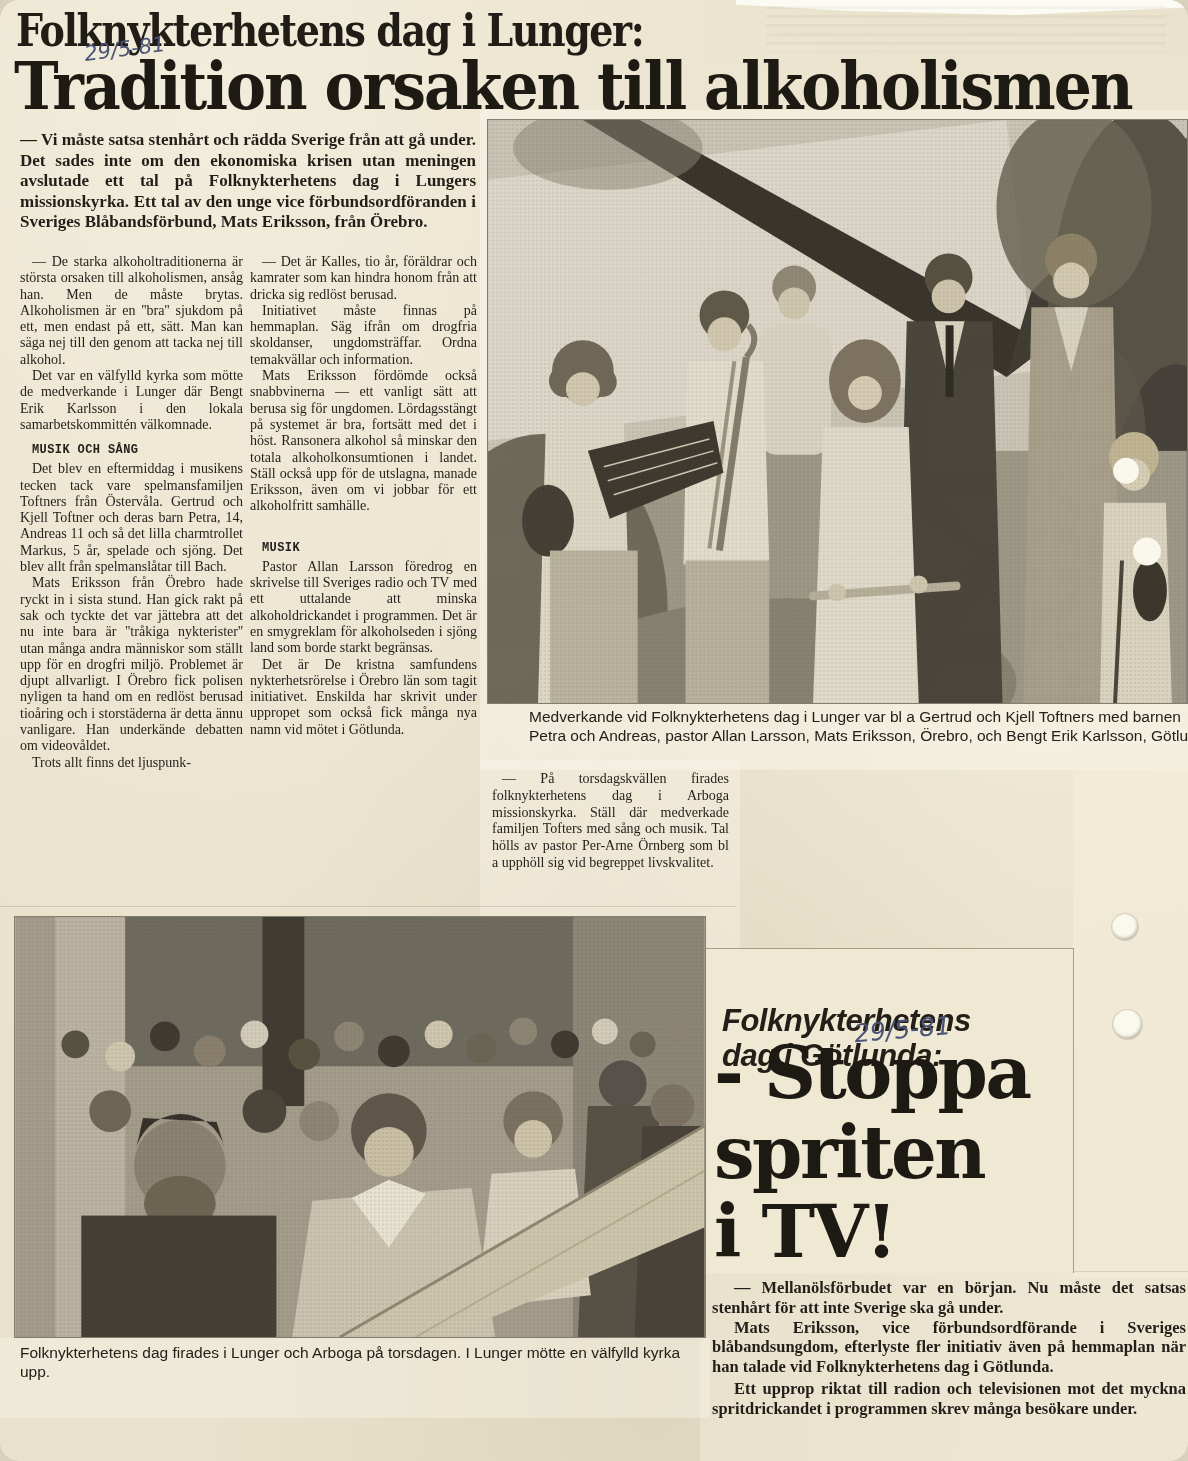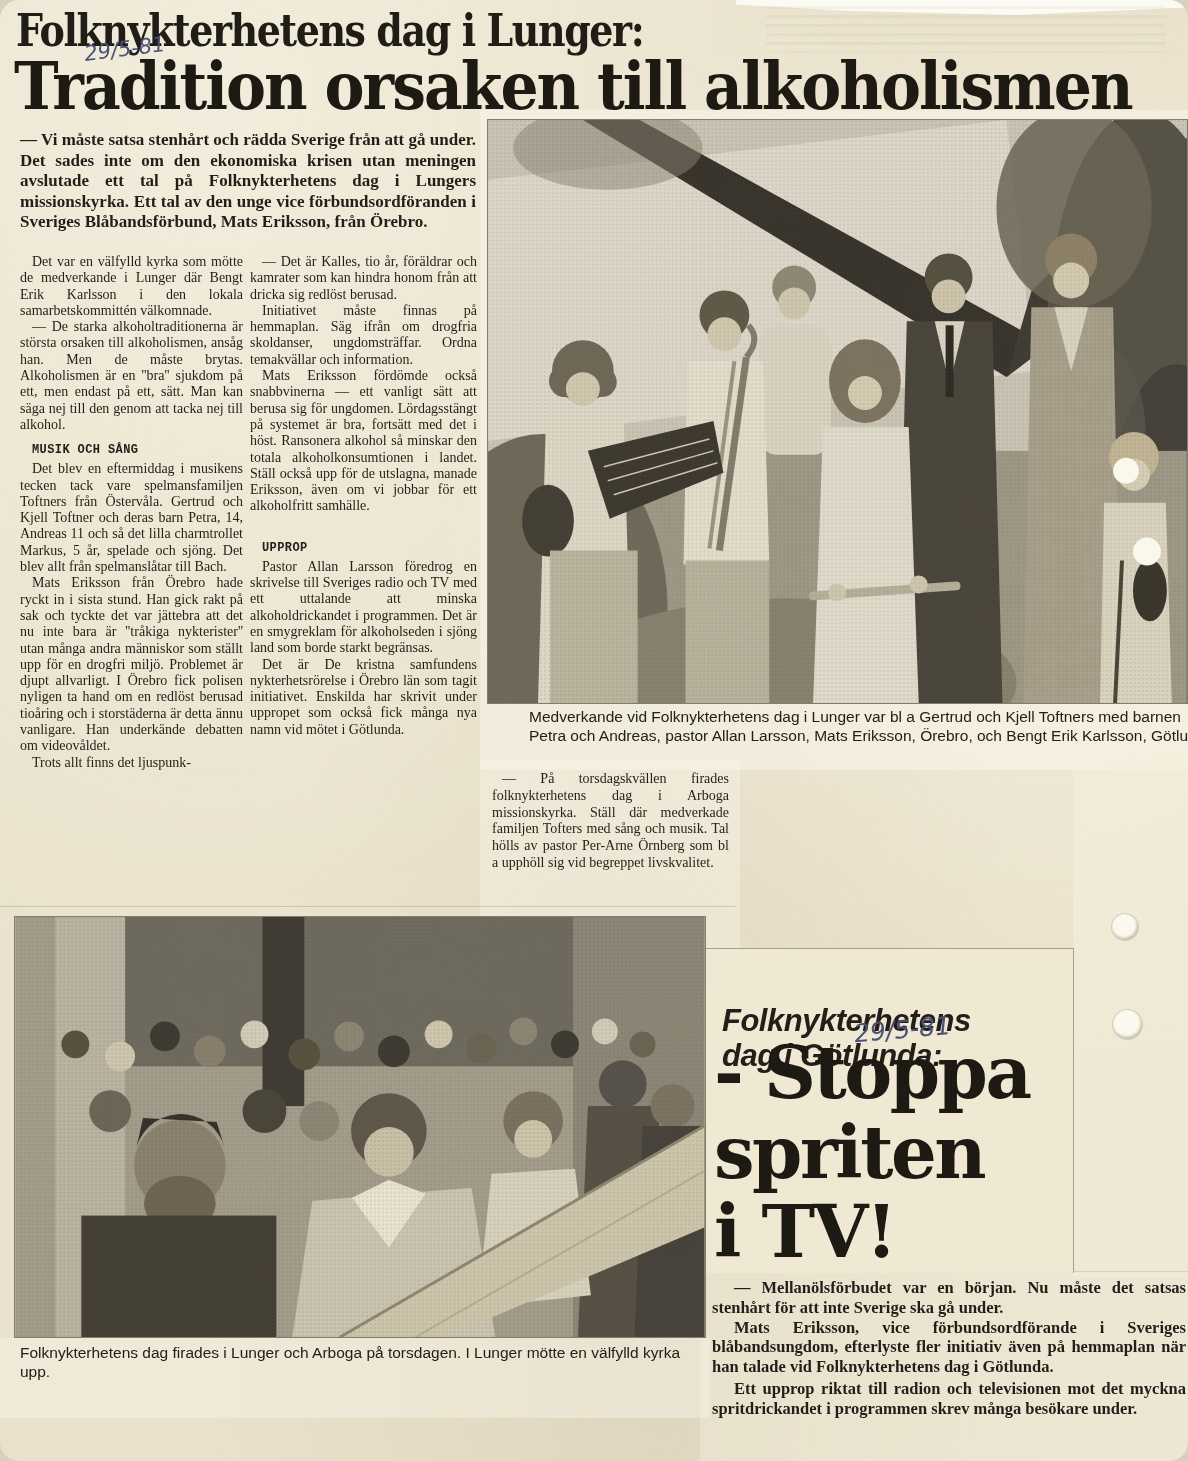--- a/index.html
+++ b/index.html
@@ -87,33 +87,33 @@
   <div class="edge" style="left:0;top:906px;width:736px;height:1px;opacity:.5;"></div>
   <div class="edge" style="left:700px;top:1271px;width:488px;height:1px;opacity:.4;"></div>
 
   <div class="abs kicker">Folknykterhetens dag i Lunger:</div>
   <div class="abs date-note date-1">29/5-81</div>
   <div class="abs headline">Tradition orsaken till alkoholismen</div>
 
   <div class="abs lead">— Vi måste satsa stenhårt och rädda Sverige från att gå under. Det sades inte om den ekonomiska krisen utan meningen avslutade ett tal på Folknykterhetens dag i Lungers missionskyrka. Ett tal av den unge vice förbundsordföranden i Sveriges Blåbandsförbund, Mats Eriksson, från Örebro.</div>
 
   <div class="abs newscol col1">
+    <p>— De starka alkoholtraditionerna är största orsaken till alkoholismen, ansåg han. Men de måste brytas. Alkoholismen är en ''bra'' sjukdom på ett, men endast på ett, sätt. Man kan säga nej till den genom att tacka nej till alkohol.</p>
     <p>Det var en välfylld kyrka som mötte de medverkande i Lunger där Bengt Erik Karlsson i den lokala samarbetskommittén välkomnade.</p>
-    <p>— De starka alkoholtraditionerna är största orsaken till alkoholismen, ansåg han. Men de måste brytas. Alkoholismen är en ''bra'' sjukdom på ett, men endast på ett, sätt. Man kan säga nej till den genom att tacka nej till alkohol.</p>
     <h4>MUSIK OCH SÅNG</h4>
     <p>Det blev en eftermiddag i musikens tecken tack vare spelmansfamiljen Toftners från Östervåla. Gertrud och Kjell Toftner och deras barn Petra, 14, Andreas 11 och så det lilla charmtrollet Markus, 5 år, spelade och sjöng. Det blev allt från spelmanslåtar till Bach.</p>
     <p>Mats Eriksson från Örebro hade ryckt in i sista stund. Han gick rakt på sak och tyckte det var jättebra att det nu inte bara är ''tråkiga nykterister'' utan många andra människor som ställt upp för en drogfri miljö. Problemet är djupt allvarligt. I Örebro fick polisen nyligen ta hand om en redlöst berusad tioåring och i storstäderna är detta ännu vanligare. Han underkände debatten om videovåldet.</p>
     <p>Trots allt finns det ljuspunk-</p>
   </div>
 
   <div class="abs newscol col2">
     <p>— Det är Kalles, tio år, föräldrar och kamrater som kan hindra honom från att dricka sig redlöst berusad.</p>
     <p>Initiativet måste finnas på hemmaplan. Säg ifrån om drogfria skoldanser, ungdomsträffar. Ordna temakvällar och information.</p>
     <p>Mats Eriksson fördömde också snabbvinerna — ett vanligt sätt att berusa sig för ungdomen. Lördagsstängt på systemet är bra, fortsätt med det i höst. Ransonera alkohol så minskar den totala alkoholkonsumtionen i landet. Ställ också upp för de utslagna, manade Eriksson, även om vi jobbar för ett alkoholfritt samhälle.</p>
-    <h4>UPPROP</h4>
+    <h4>MUSIK</h4>
     <p>Pastor Allan Larsson föredrog en skrivelse till Sveriges radio och TV med ett uttalande att minska alkoholdrickandet i programmen. Det är en smygreklam för alkoholseden i sjöng land som borde starkt begränsas.</p>
     <p>Det är De kristna samfundens nykterhetsrörelse i Örebro län som tagit initiativet. Enskilda har skrivit under uppropet som också fick många nya namn vid mötet i Götlunda.</p>
   </div>
 
   <div class="abs photo photo1">
     <svg viewBox="0 0 701 585" xmlns="http://www.w3.org/2000/svg">
       <defs>
         <pattern id="ht1" width="4" height="4" patternUnits="userSpaceOnUse">
           <circle cx="1" cy="1" r=".9" fill="#565043" opacity=".16"></circle>
         </pattern>

